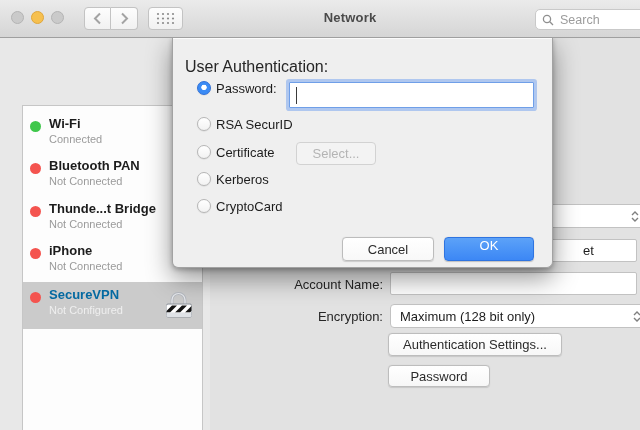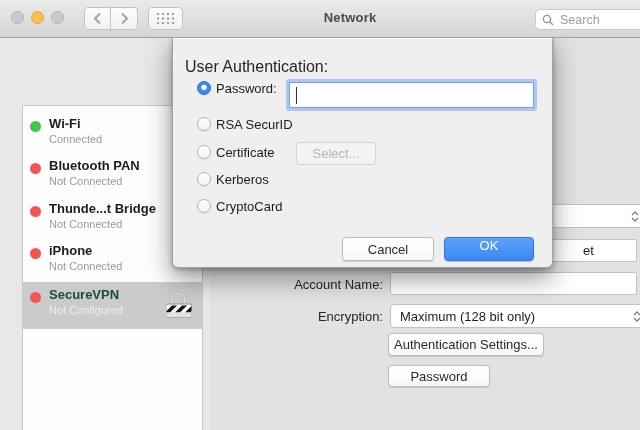--- a/index.html
+++ b/index.html
@@ -46,21 +46,21 @@
   
   .sidebar{position:absolute;left:22px;top:105px;width:181px;height:400px;box-sizing:border-box;
     background:#fdfdfd;border:1px solid #c6c6c6;z-index:2;}
   .svc{position:absolute;left:0;right:0;height:42px;}
   .svc .dot{position:absolute;left:7px;top:7px;width:11px;height:11px;border-radius:50%;}
   .dot.green{background:var(--status_green,#3fc74b);}
   .dot.red{background:var(--status_red,#f4544f);}
   .svc .nm{position:absolute;left:26px;top:2px;font-size:13px;font-weight:bold;color:#1c1c1c;white-space:nowrap;}
   .svc .st{position:absolute;left:26px;top:19px;font-size:11px;color:#9b9b9b;white-space:nowrap;}
   .svc.selected{background:#cbcbcb;height:47px;}
-  .svc.selected .nm{color:#14532d;top:5px;}
+  .svc.selected .nm{color:#0369a1;top:5px;}
   .svc.selected .st{color:#efefef;top:22px;}
   .vpnicon{position:absolute;right:7px;top:7px;}
   
   .sheet{position:absolute;left:172px;top:37px;width:381px;height:231px;box-sizing:border-box;
     background:#efefef;border:1px solid #a2a2a2;border-top:1px solid #8d8d8d;
     border-radius:0 0 6px 6px;z-index:4;
     box-shadow:0 10px 26px rgba(0,0,0,.42),0 2px 5px rgba(0,0,0,.25),inset 0 1px 0 rgba(255,255,255,.75);}
   .sheet .dtitle{position:absolute;left:12px;top:20px;font-size:16px;color:#262626;text-align:right;}
   .optrow{position:absolute;left:24px;height:18px;display:flex;align-items:center;}
   .radio{width:14px;height:14px;border-radius:50%;box-sizing:border-box;flex:0 0 auto;
@@ -161,21 +161,21 @@
   <span class="chev" style="left:242px;">
     <svg width="8" height="5" viewBox="0 0 8 5">
         <polyline points="1,4 4,1 7,4" fill="none" stroke="#7f7f7f" stroke-width="1.4"></polyline>
       </svg>
     <svg width="8" height="5" viewBox="0 0 8 5">
         <polyline points="1,1 4,4 7,1" fill="none" stroke="#7f7f7f" stroke-width="1.4"></polyline>
       </svg>
   </span>
 </div>
 
-<button class="whitebtn" style="left:388px;top:333px;width:156px;height:23px;z-index:1;">
+<button class="whitebtn" style="left:388px;top:333px;width:174px;height:23px;z-index:1;">
   <span>Authentication Settings...</span>
 </button>
 <button class="whitebtn" style="left:388px;top:365px;width:102px;height:22px;z-index:1;">
   <span>Password</span>
 </button>
 
 <div class="sidebar">
 
   <div class="svc" style="top:8px;">
     <span class="dot green"></span>

